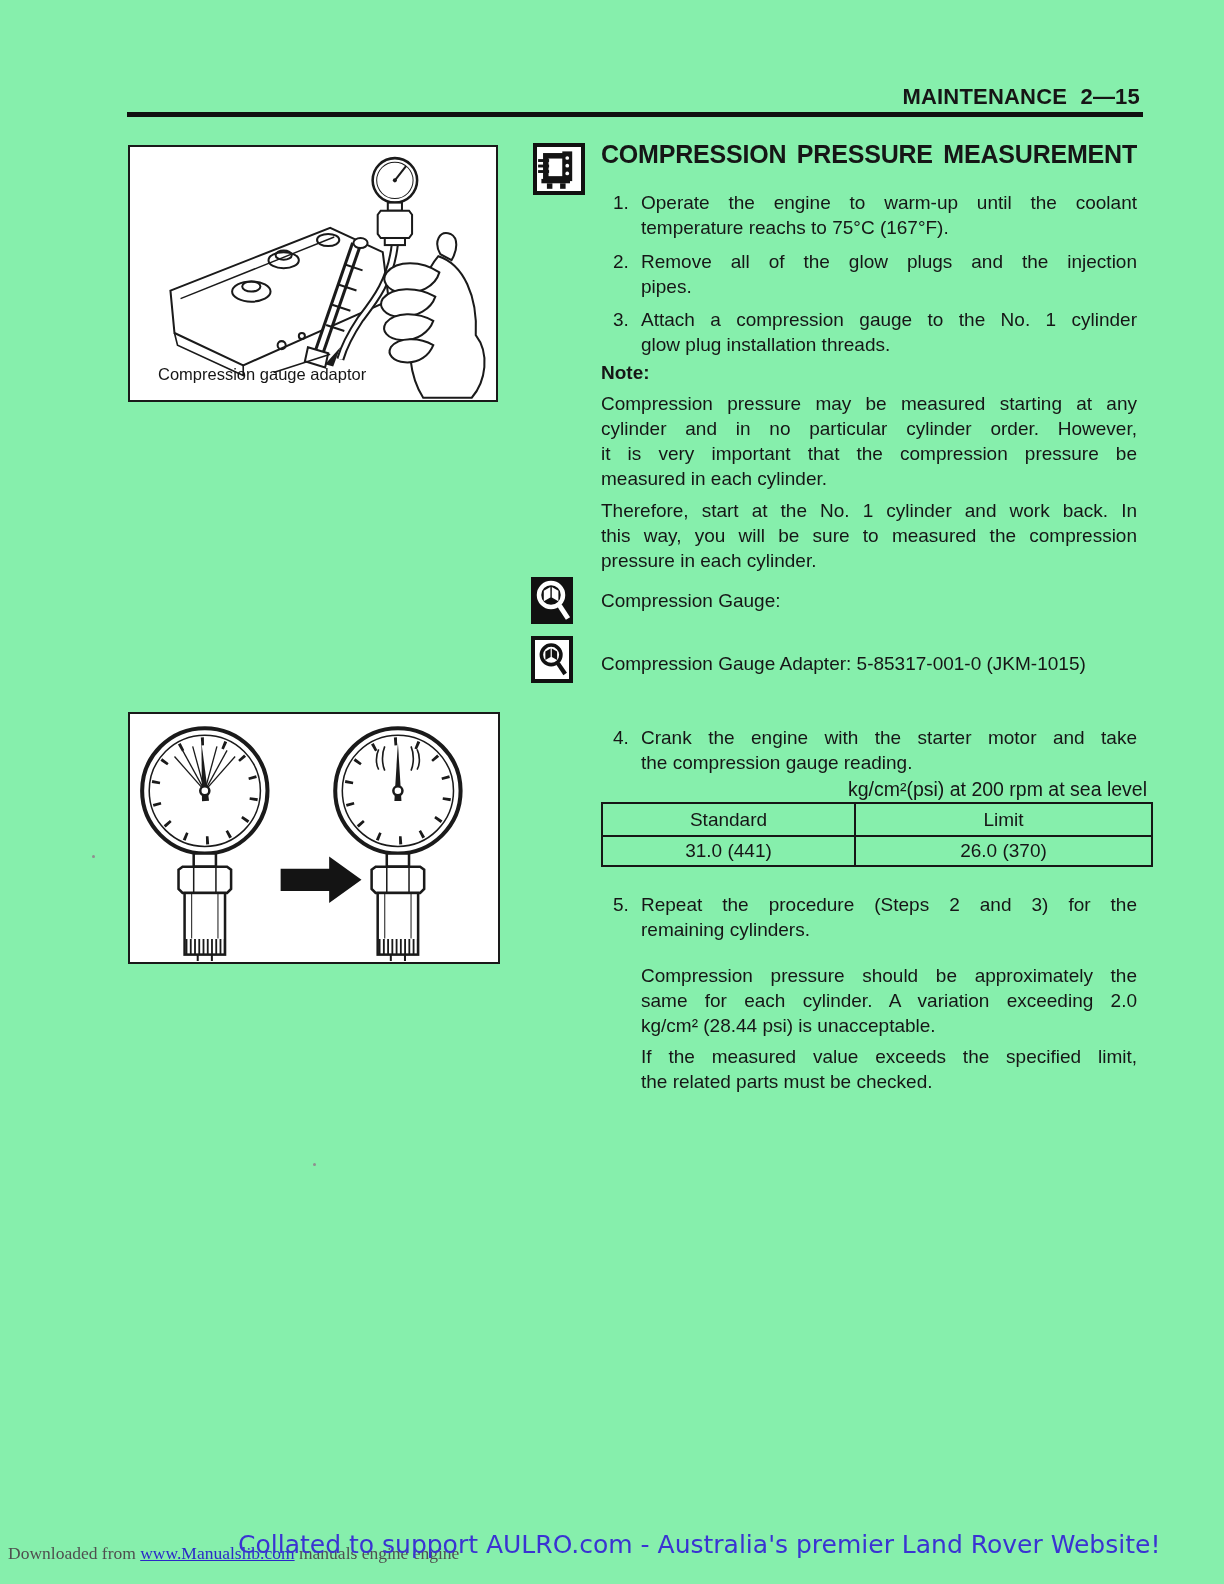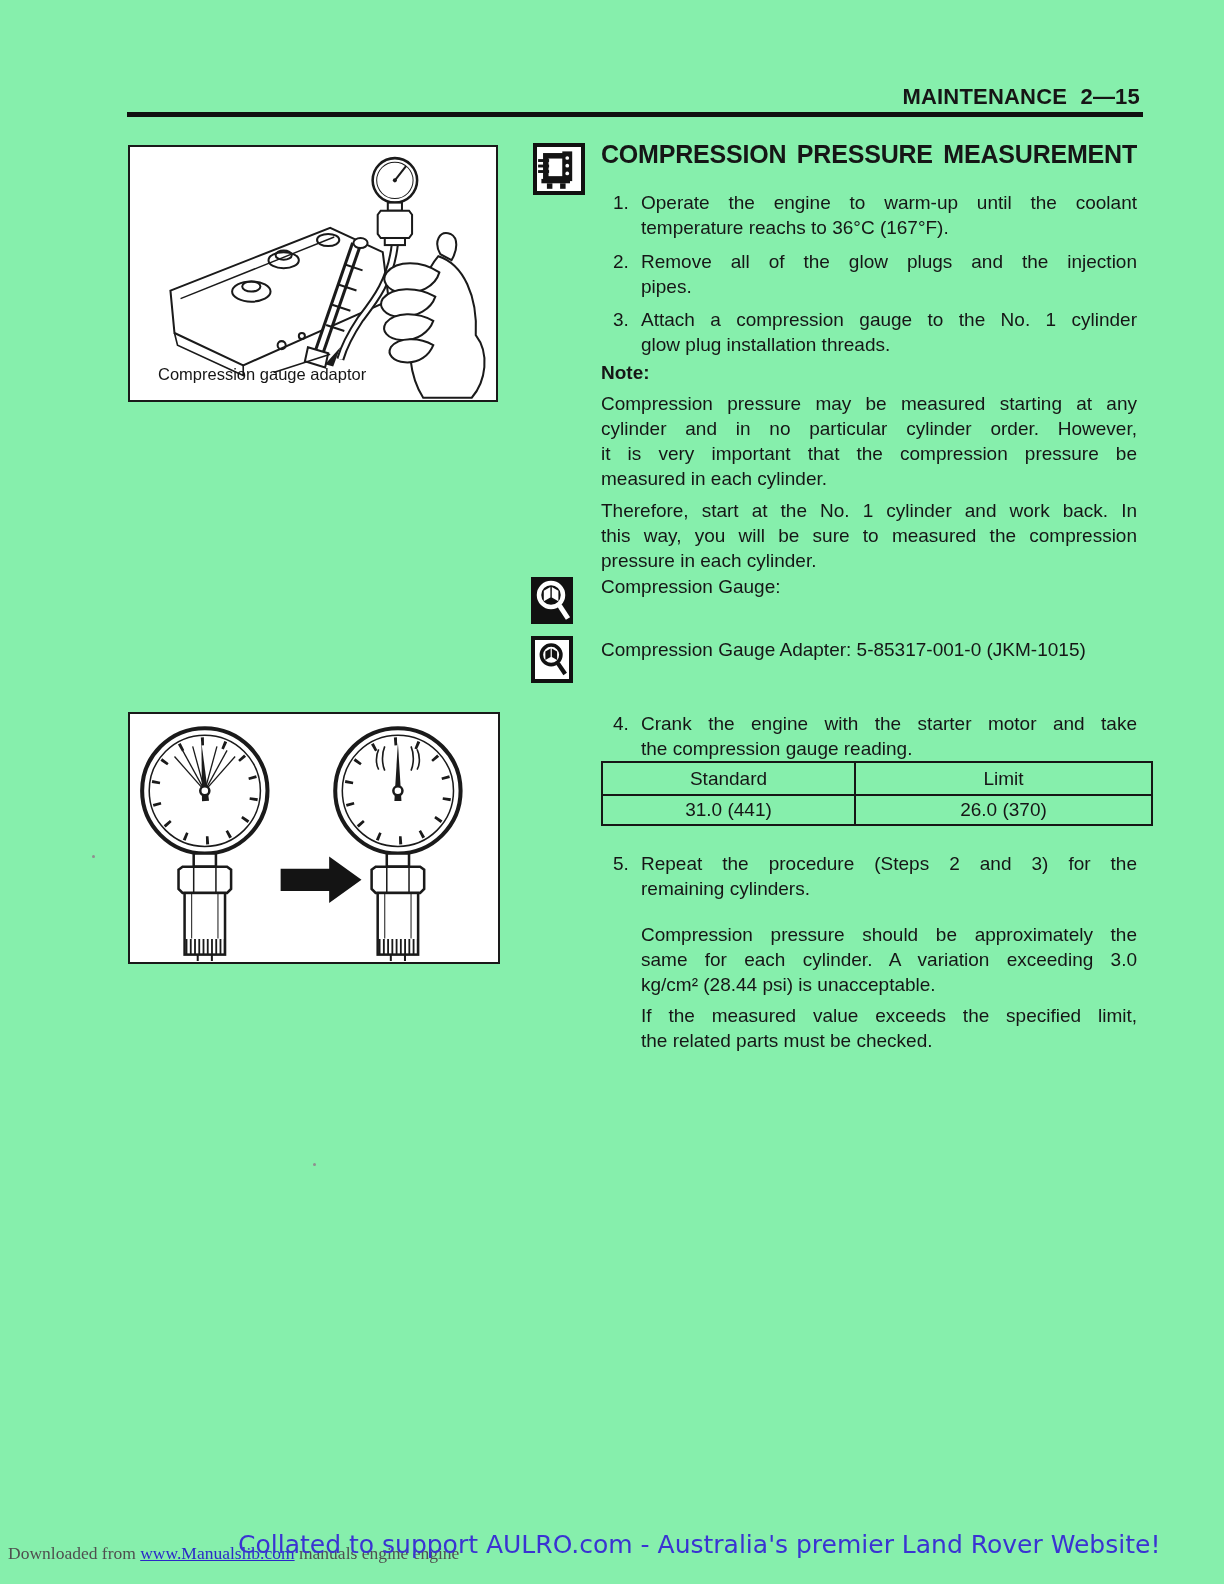--- a/index.html
+++ b/index.html
@@ -131,21 +131,21 @@
   </div>
 
   <div class="title">COMPRESSION PRESSURE MEASUREMENT</div>
 
   <div class="rcol">
 
     <div class="step">
       <div class="step-num">1.</div>
       <div class="step-body">
         <div class="tl just">Operate the engine to warm-up until the coolant</div>
-        <div class="tl">temperature reachs to 36°C (167°F).</div>
+        <div class="tl">temperature reachs to 75°C (167°F).</div>
       </div>
     </div>
 
     <div class="step" style="margin-top:9px">
       <div class="step-num">2.</div>
       <div class="step-body">
         <div class="tl just">Remove all of the glow plugs and the injection</div>
         <div class="tl">pipes.</div>
       </div>
     </div>
@@ -166,32 +166,33 @@
       <div class="tl just">it is very important that the compression pressure be</div>
       <div class="tl">measured in each cylinder.</div>
     </div>
 
     <div class="para" style="margin-top:7px">
       <div class="tl just">Therefore, start at the No. 1 cylinder and work back.  In</div>
       <div class="tl just">this way, you will be sure to measured the compression</div>
       <div class="tl">pressure in each cylinder.</div>
     </div>
 
-    <div class="tl" style="margin-top:1px">Compression Gauge:</div>
+    <div class="tl" style="margin-top:15px">Compression Gauge:</div>
 
     <div class="tl" style="margin-top:38px">Compression Gauge Adapter: 5-85317-001-0 (JKM-1015)</div>
 
     <div class="step" style="margin-top:49px">
       <div class="step-num">4.</div>
       <div class="step-body">
         <div class="tl just">Crank the engine with the starter motor and take</div>
         <div class="tl">the compression gauge reading.</div>
       </div>
     </div>
 
+    <div class="tbl-cap">kg/cm²(psi) at 200 rpm at sea level</div>
 
     <table class="spec">
       <tbody>
         <tr class="hrow">
           <td class="c1">Standard</td>
           <td class="c2">Limit</td>
         </tr>
         <tr class="vrow">
           <td class="c1">31.0 (441)</td>
           <td class="c2">26.0 (370)</td>
@@ -202,21 +203,21 @@
     <div class="step" style="margin-top:25px">
       <div class="step-num">5.</div>
       <div class="step-body">
         <div class="tl just">Repeat the procedure (Steps 2 and 3) for the</div>
         <div class="tl">remaining cylinders.</div>
       </div>
     </div>
 
     <div class="para" style="margin-top:21px;padding-left:40px">
       <div class="tl just">Compression pressure should be approximately the</div>
-      <div class="tl just">same for each cylinder.  A variation exceeding 3.0</div>
+      <div class="tl just">same for each cylinder.  A variation exceeding 2.0</div>
       <div class="tl">kg/cm² (28.44 psi) is unacceptable.</div>
     </div>
 
     <div class="para" style="margin-top:6px;padding-left:40px">
       <div class="tl just">If the measured value exceeds the specified limit,</div>
       <div class="tl">the related parts must be checked.</div>
     </div>
 
   </div>
 

